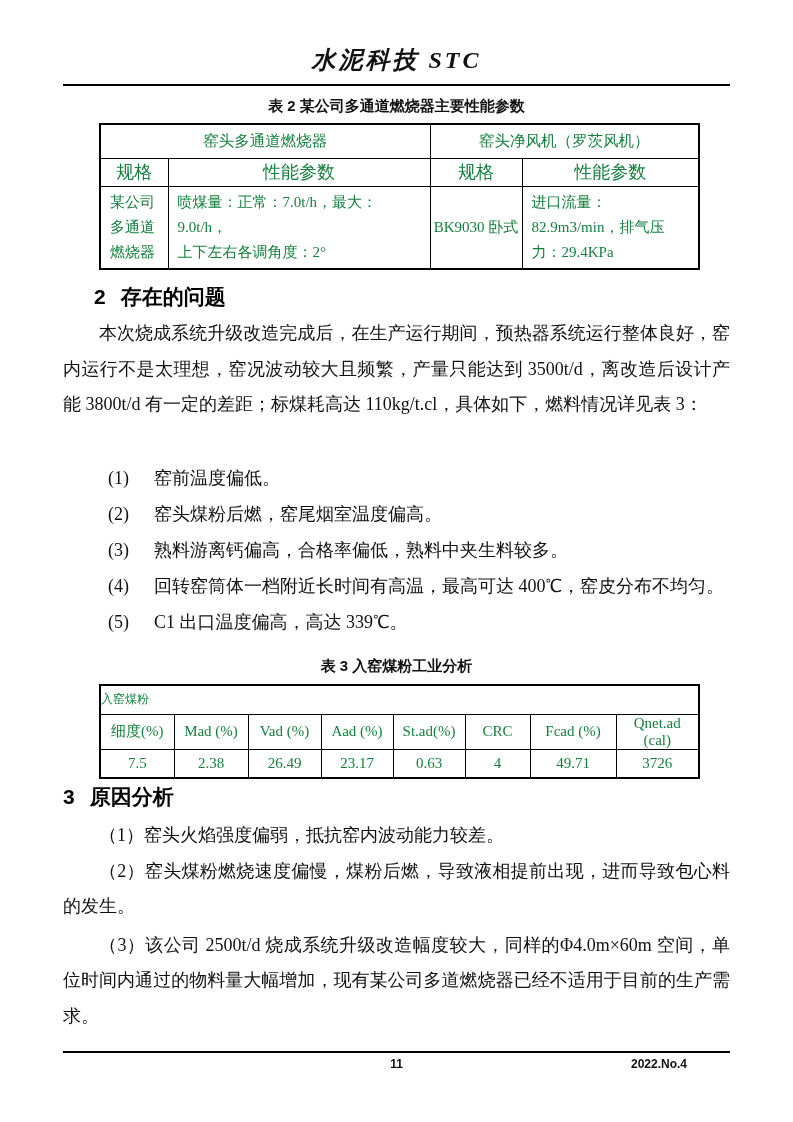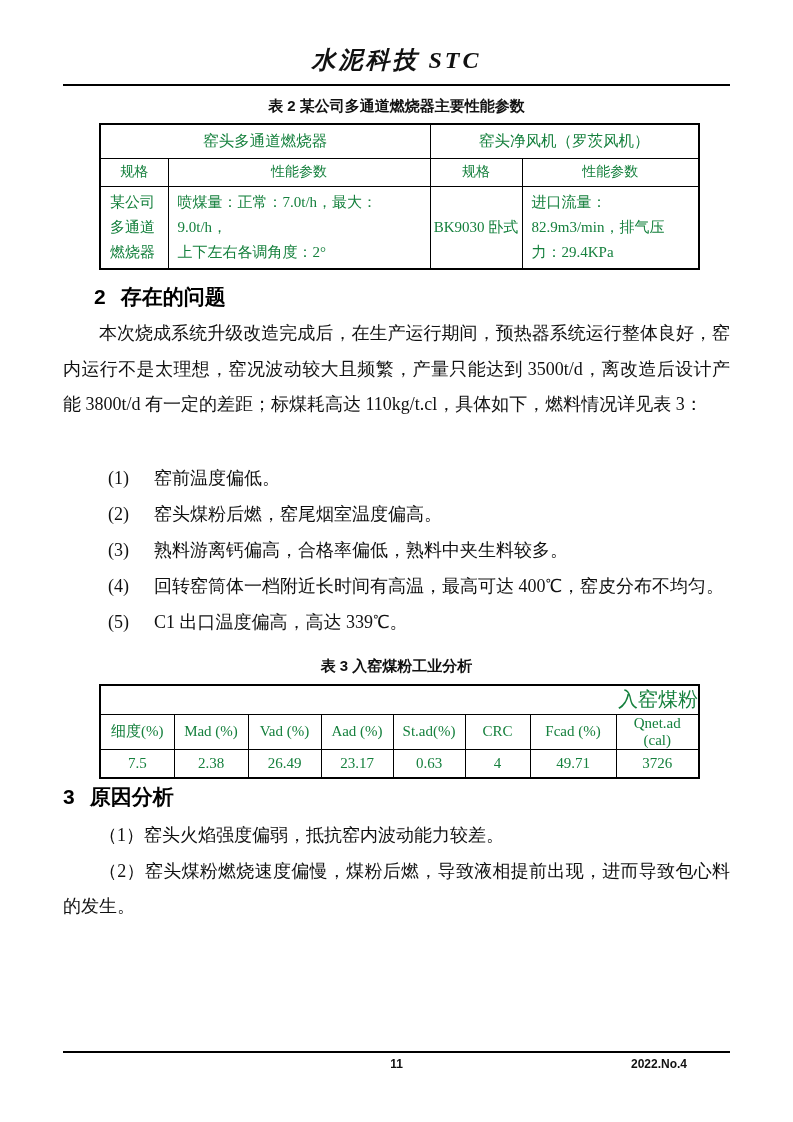--- a/index.html
+++ b/index.html
@@ -23,26 +23,26 @@
   
   table { border-collapse: collapse; table-layout: fixed; }
   table, td, th { border: 1px solid #000; }
   table { border-width: 2px; }
   td { font-size: 15px; color: #15803d; vertical-align: middle; }
   .t-center { text-align: center; }
   .pre { white-space: pre-line; }
 
   .table-2 { top: 123px; left: 99px; width: 599px; }
   .table-2 .row-group td { height: 34px; text-align: center; font-size: 15.5px; }
-  .table-2 .row-colhdr td { height: 28px; text-align: center; font-size: 14px; margin-top: 21px; }
+  .table-2 .row-colhdr td { height: 28px; text-align: center; font-size: 18px; margin-top: 21px; }
   .table-2 .row-data td { height: 83px; line-height: 25px; }
   .table-2 .cell-pad { padding-left: 9px; padding-right: 6px; }
 
   .table-3 { top: 684px; left: 99px; width: 599px; }
-  .table-3 .row-group td { height: 29px; text-align: right; font-size: 20px; }
+  .table-3 .row-group td { height: 29px; text-align: left; font-size: 12px; }
   .table-3 .row-hdr td { height: 35px; text-align: center; line-height: 17px; }
   .table-3 .row-val td { height: 29px; text-align: center; }
 
   
   .sec-heading { left: 63px; font-family: "Liberation Sans", sans-serif;
                  font-weight: bold; font-size: 21px; color: #000; }
   .heading-2 { top: 283px; margin-left: 31px; }
   .heading-3 { top: 783px; }
   .sec-num { display: inline-block; margin-right: 15px; }
 
@@ -167,17 +167,18 @@
 </tbody>
   </table>
 
 <div class="abs sec-heading heading-3">
   <span class="sec-num">3</span><span>原因分析</span>
 </div>
 
 <div class="abs body-block sec3-paras">
   <p>（1）窑头火焰强度偏弱，抵抗窑内波动能力较差。</p>
   <p>（2）窑头煤粉燃烧速度偏慢，煤粉后燃，导致液相提前出现，进而导致包心料的发生。</p>
+  <p class="gap">（3）该公司 2500t/d 烧成系统升级改造幅度较大，同样的Φ4.0m×60m 空间，单位时间内通过的物料量大幅增加，现有某公司多道燃烧器已经不适用于目前的生产需求。</p>
 </div>
 
 <div class="abs footer-rule"></div>
 <div class="abs footer-page">11</div>
 <div class="abs footer-issue">2022.No.4</div>
 
 </body></html>

